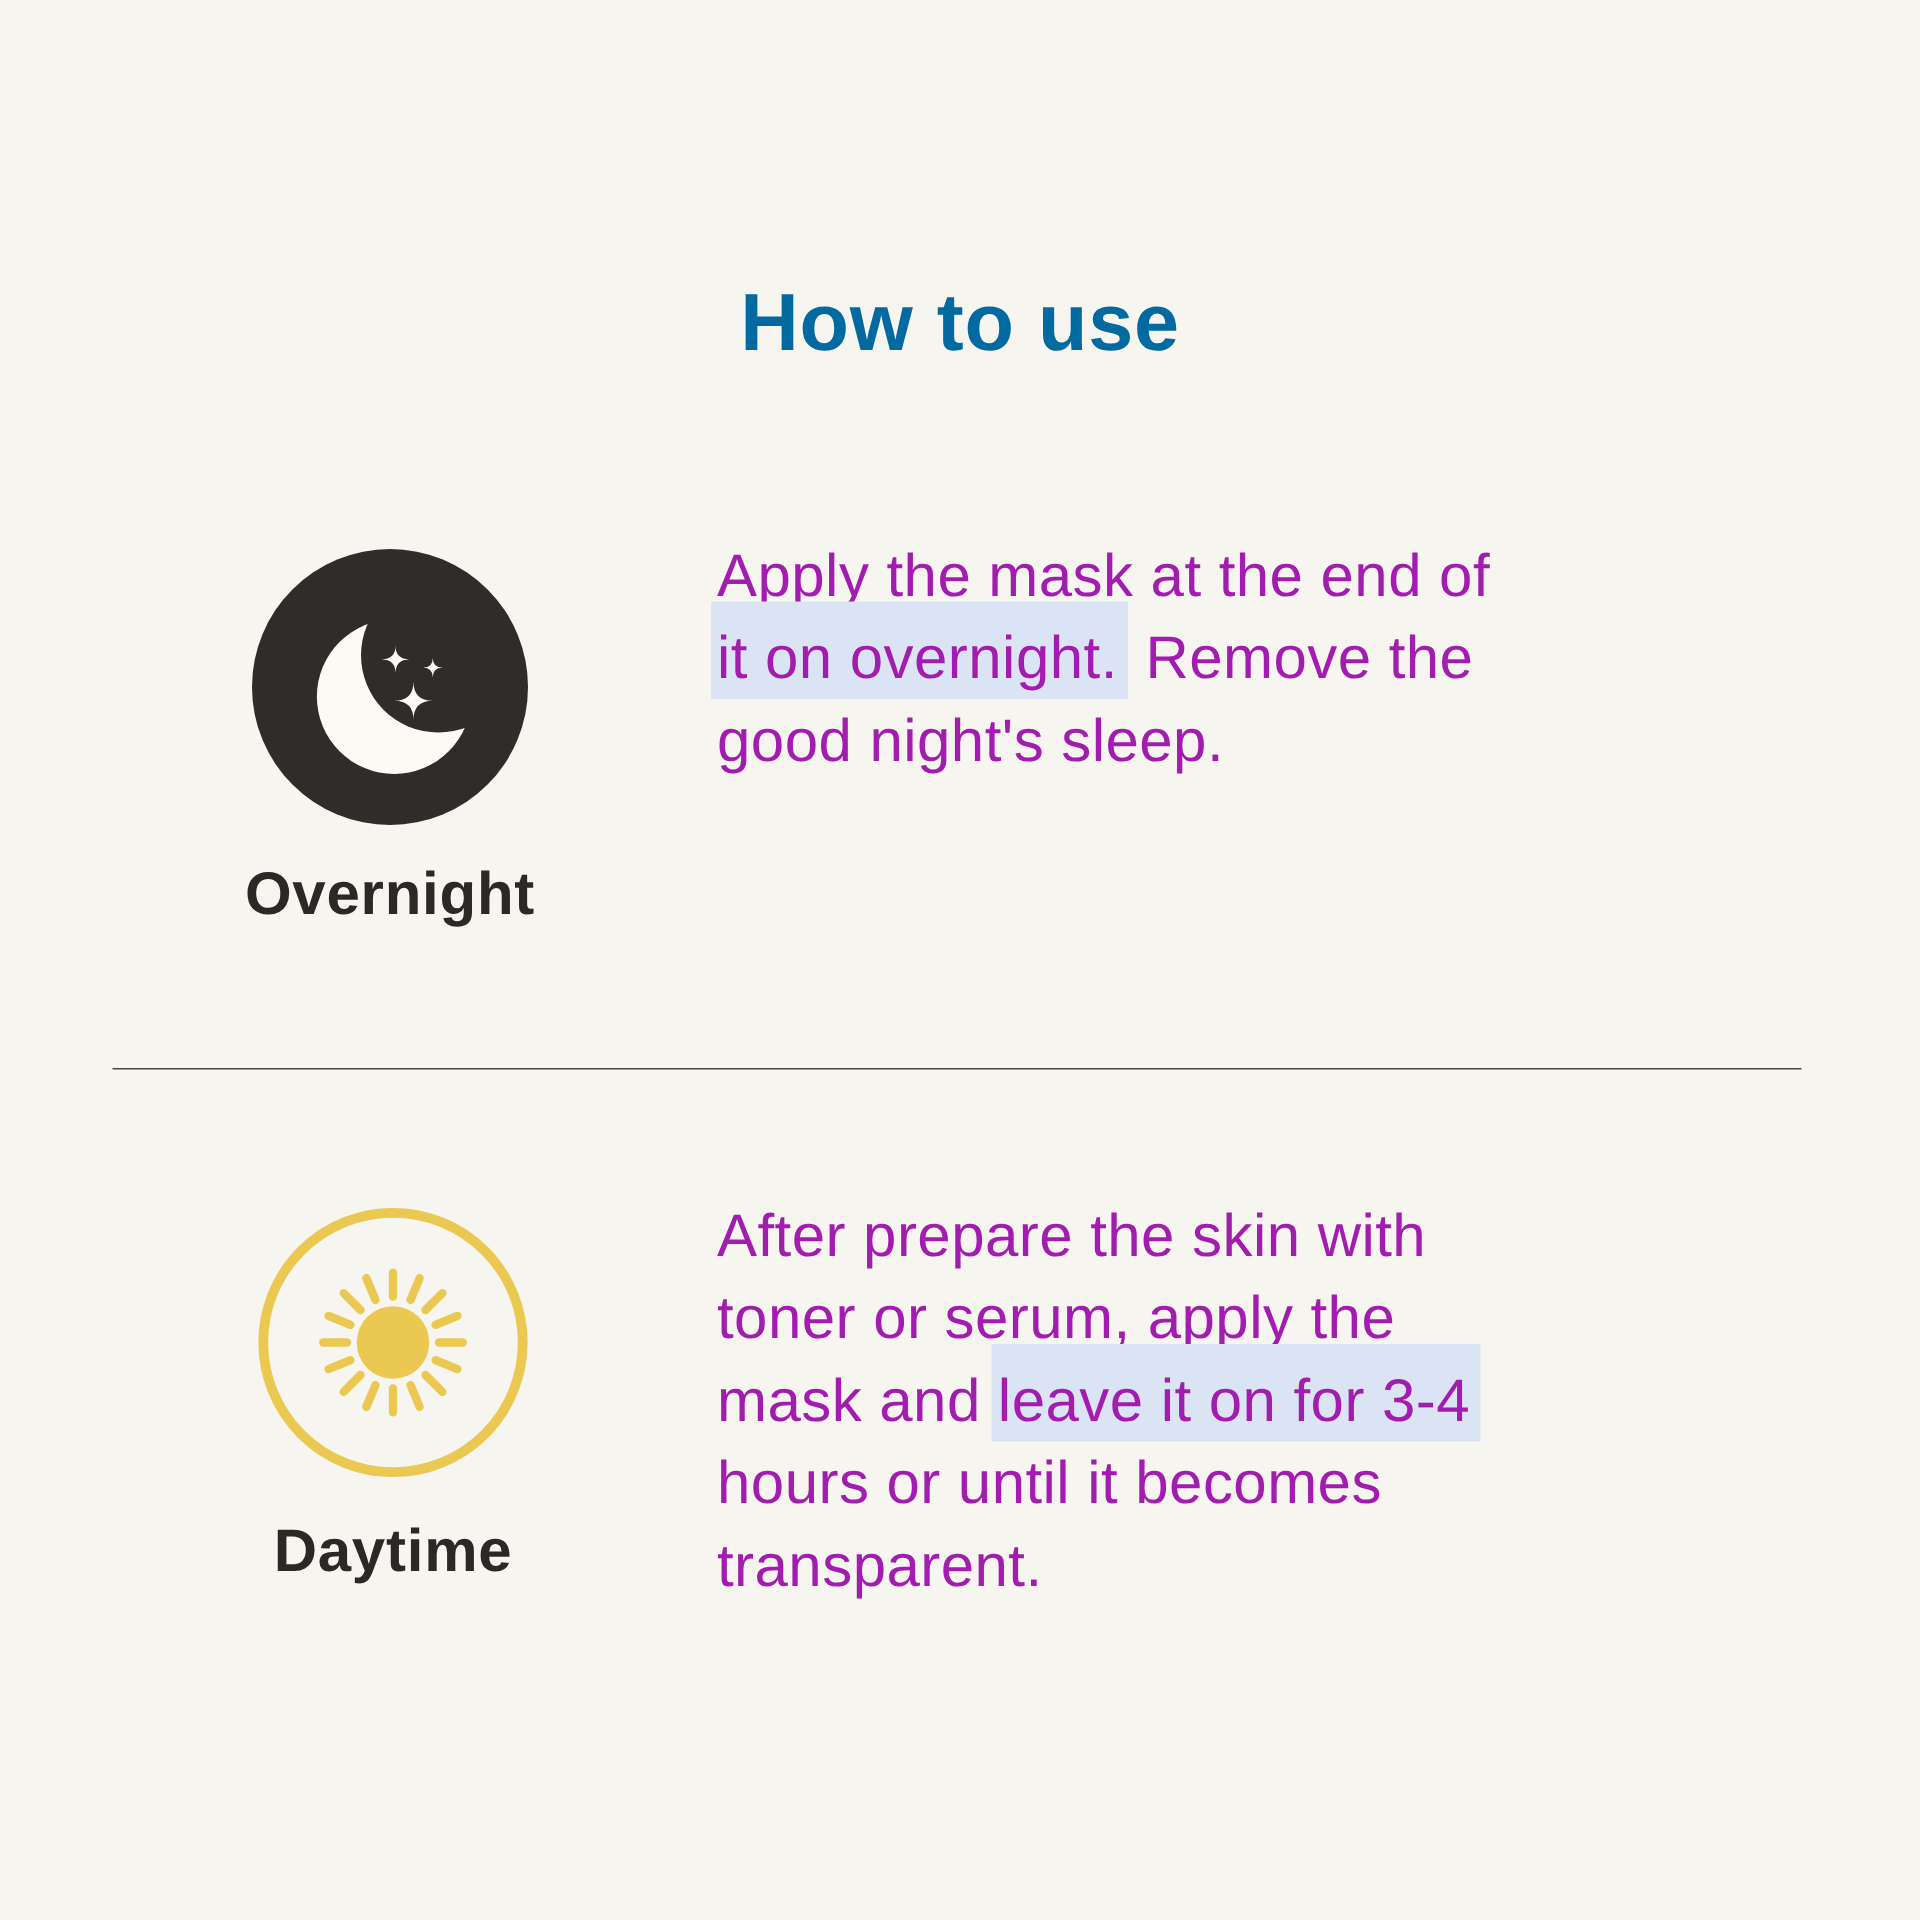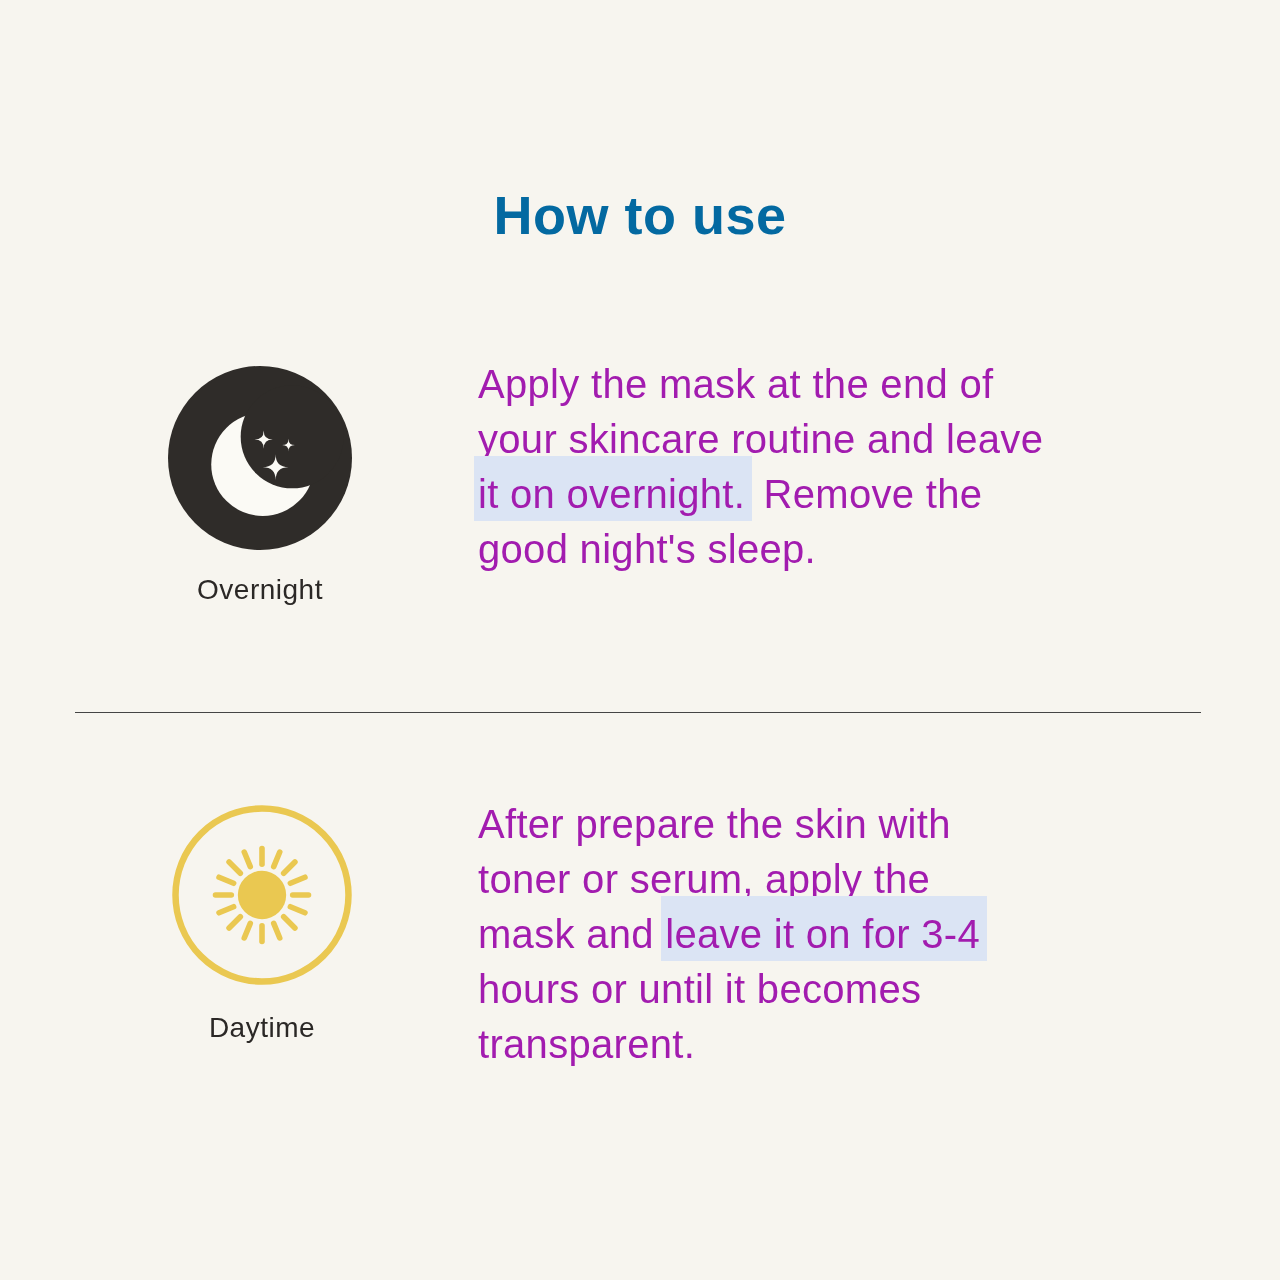--- a/index.html
+++ b/index.html
@@ -32,22 +32,22 @@
     position: absolute;
     width: 204px;
     display: flex;
     flex-direction: column;
     align-items: center;
   }
   #overnight-icon-col { left: 158px; top: 366px; }
   #daytime-icon-col   { left: 160px; top: 802px; }
   .icon-label {
     margin-top: 24px;
-    font-size: 28px;
-    font-weight: normal;
+    font-size: 40px;
+    font-weight: bold;
     letter-spacing: 0.5px;
     color: #2b2826;
     white-space: pre;
   }
   .text-col {
     position: absolute;
     left: 478px;
   }
   #overnight-text { top: 357px; }
   #daytime-text   { top: 797px; }
@@ -91,21 +91,20 @@
         <path d="M104 70 Q104 80 114 80 Q104 80 104 90 Q104 80 94 80 Q104 80 104 70 Z" fill="#fbfaf5"></path>
         <path d="M131 79 Q131 86 138 86 Q131 86 131 93 Q131 86 124 86 Q131 86 131 79 Z" fill="#fbfaf5"></path>
         <path d="M117 96 Q117 110 131 110 Q117 110 117 124 Q117 110 103 110 Q117 110 117 96 Z" fill="#fbfaf5"></path>
       </svg>
     </span>
     <div class="icon-label">Overnight</div>
   </div>
 
   <div class="text-col" id="overnight-text">
     <div class="line"><span>Apply the mask at the end of</span></div>
-    <div class="line"><span>your skincare routine and leave</span></div>
     <div class="line"><span class="hl">it on overnight.</span><span> Remove the</span></div>
     <div class="line"><span>good night's sleep.</span></div>
   </div>
 
   <hr class="divider">
 
   <div class="icon-col" id="daytime-icon-col">
     <span>
       <svg width="186" height="186" viewBox="0 0 200 200">
         <circle cx="100" cy="100" r="93" fill="none" stroke="#eac851" stroke-width="7"></circle>

